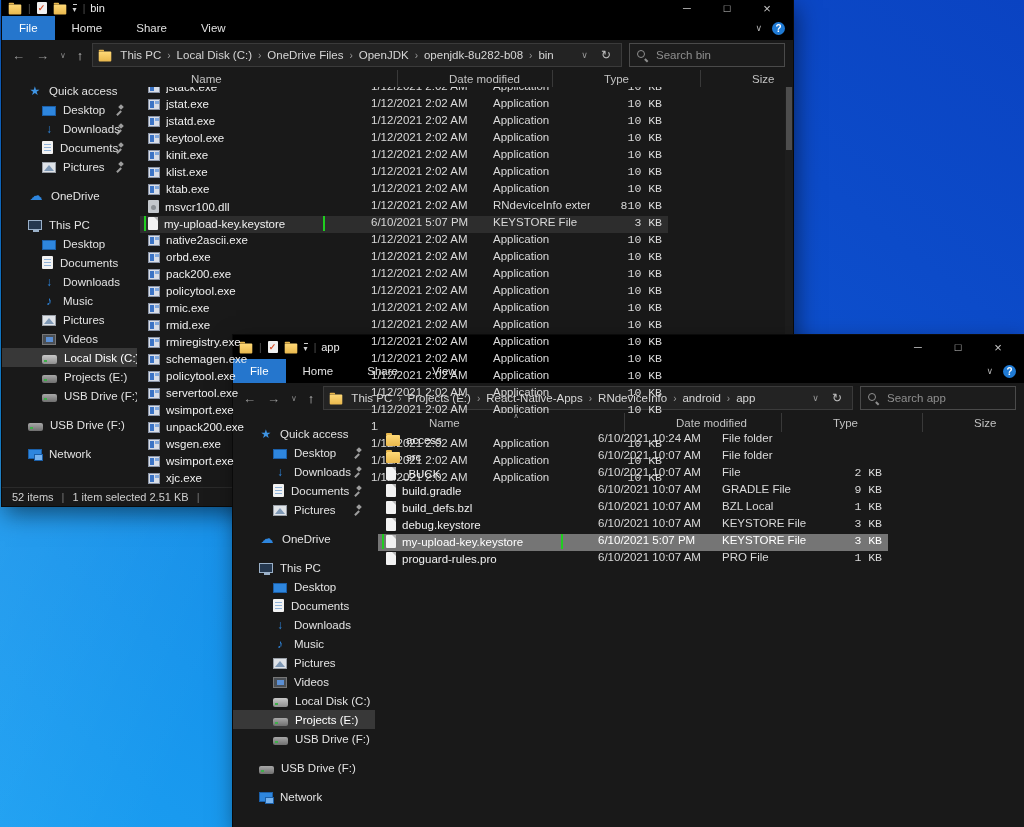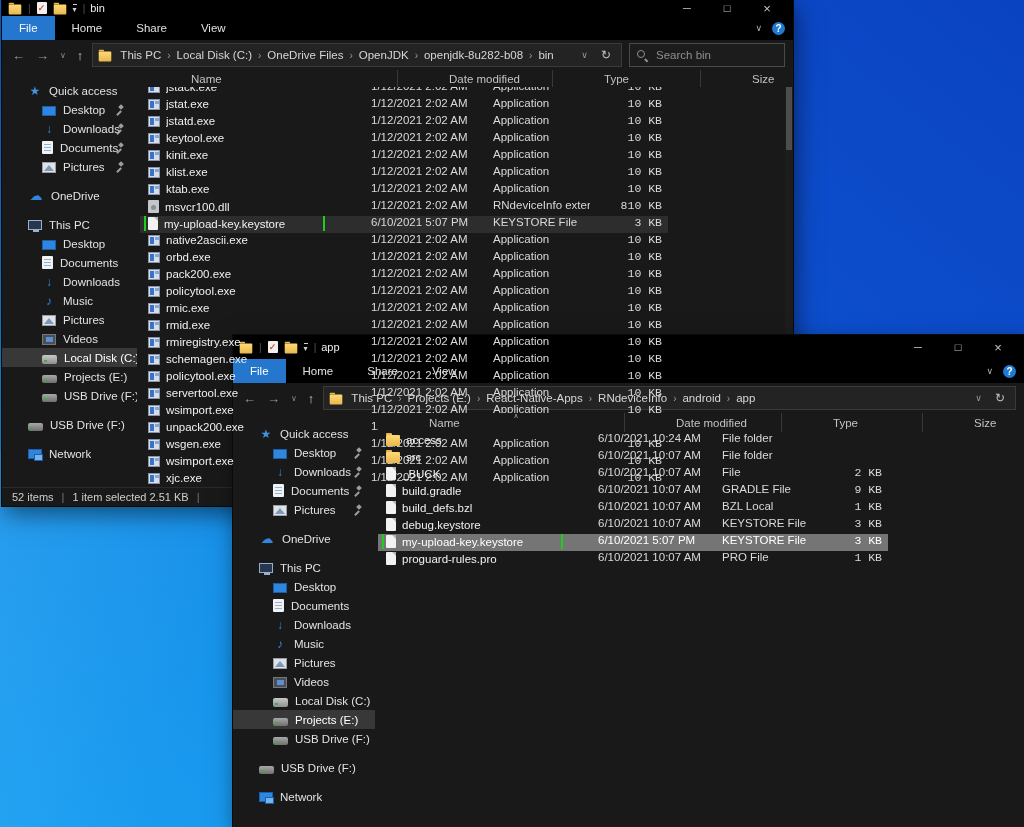--- a/index.html
+++ b/index.html
@@ -616,20 +616,24 @@
             <span class="crumb-sep">›</span>
             <span class="crumb-item">RNdeviceInfo</span>
             <span class="crumb-sep">›</span>
             <span class="crumb-item">android</span>
             <span class="crumb-sep">›</span>
             <span class="crumb-item">app</span>
           </div>
         <span class="addr-caret">∨</span>
         <span class="refresh">↻</span>
       </div>
+      <div class="search-box">
+        <span class="ic-search"></span>
+        <input class="search-input" placeholder="Search app" style="">
+      </div>
     </div>
     <div class="content">
       <aside class="sidebar">
           <div class="side-item d0">
             <span class="ic ic-star">★</span>
             <span class="slabel">Quick access</span>
           </div>
           <div class="side-item d1">
             <span class="ic ic-desktop"></span>
             <span class="slabel">Desktop</span>

